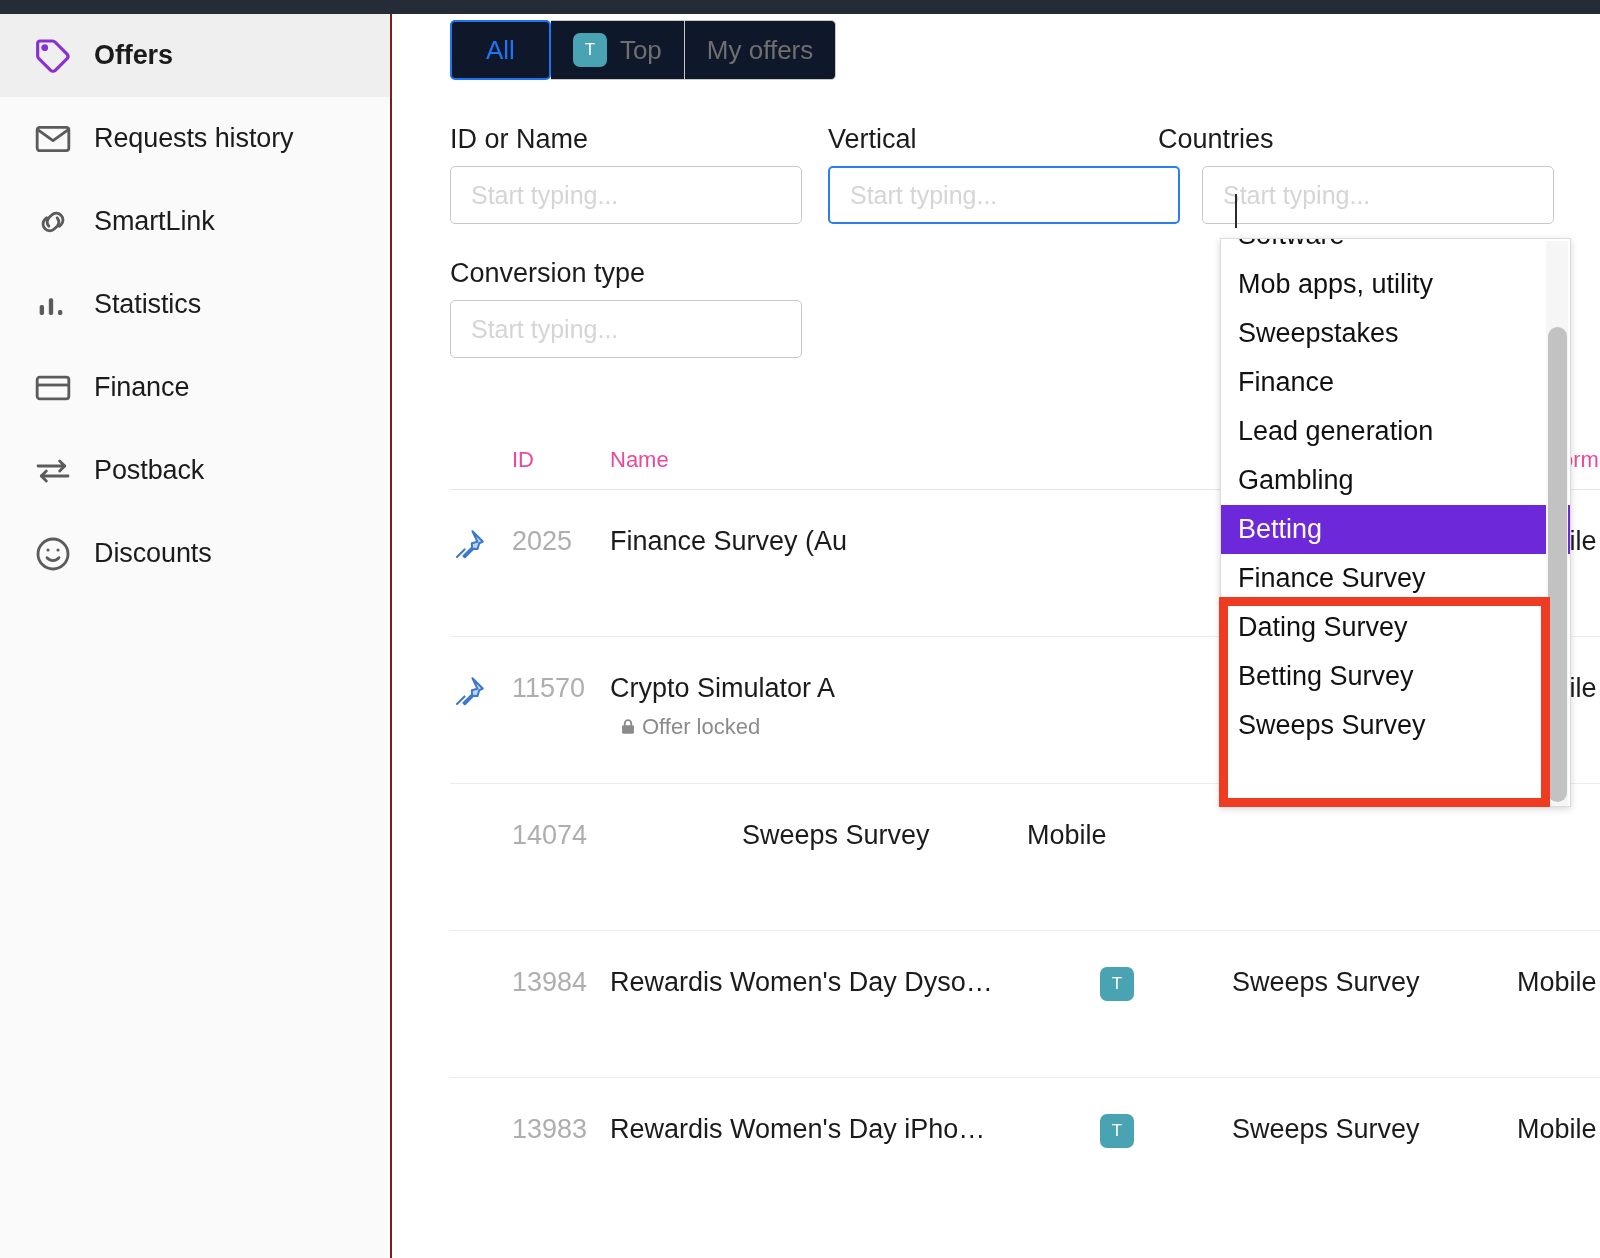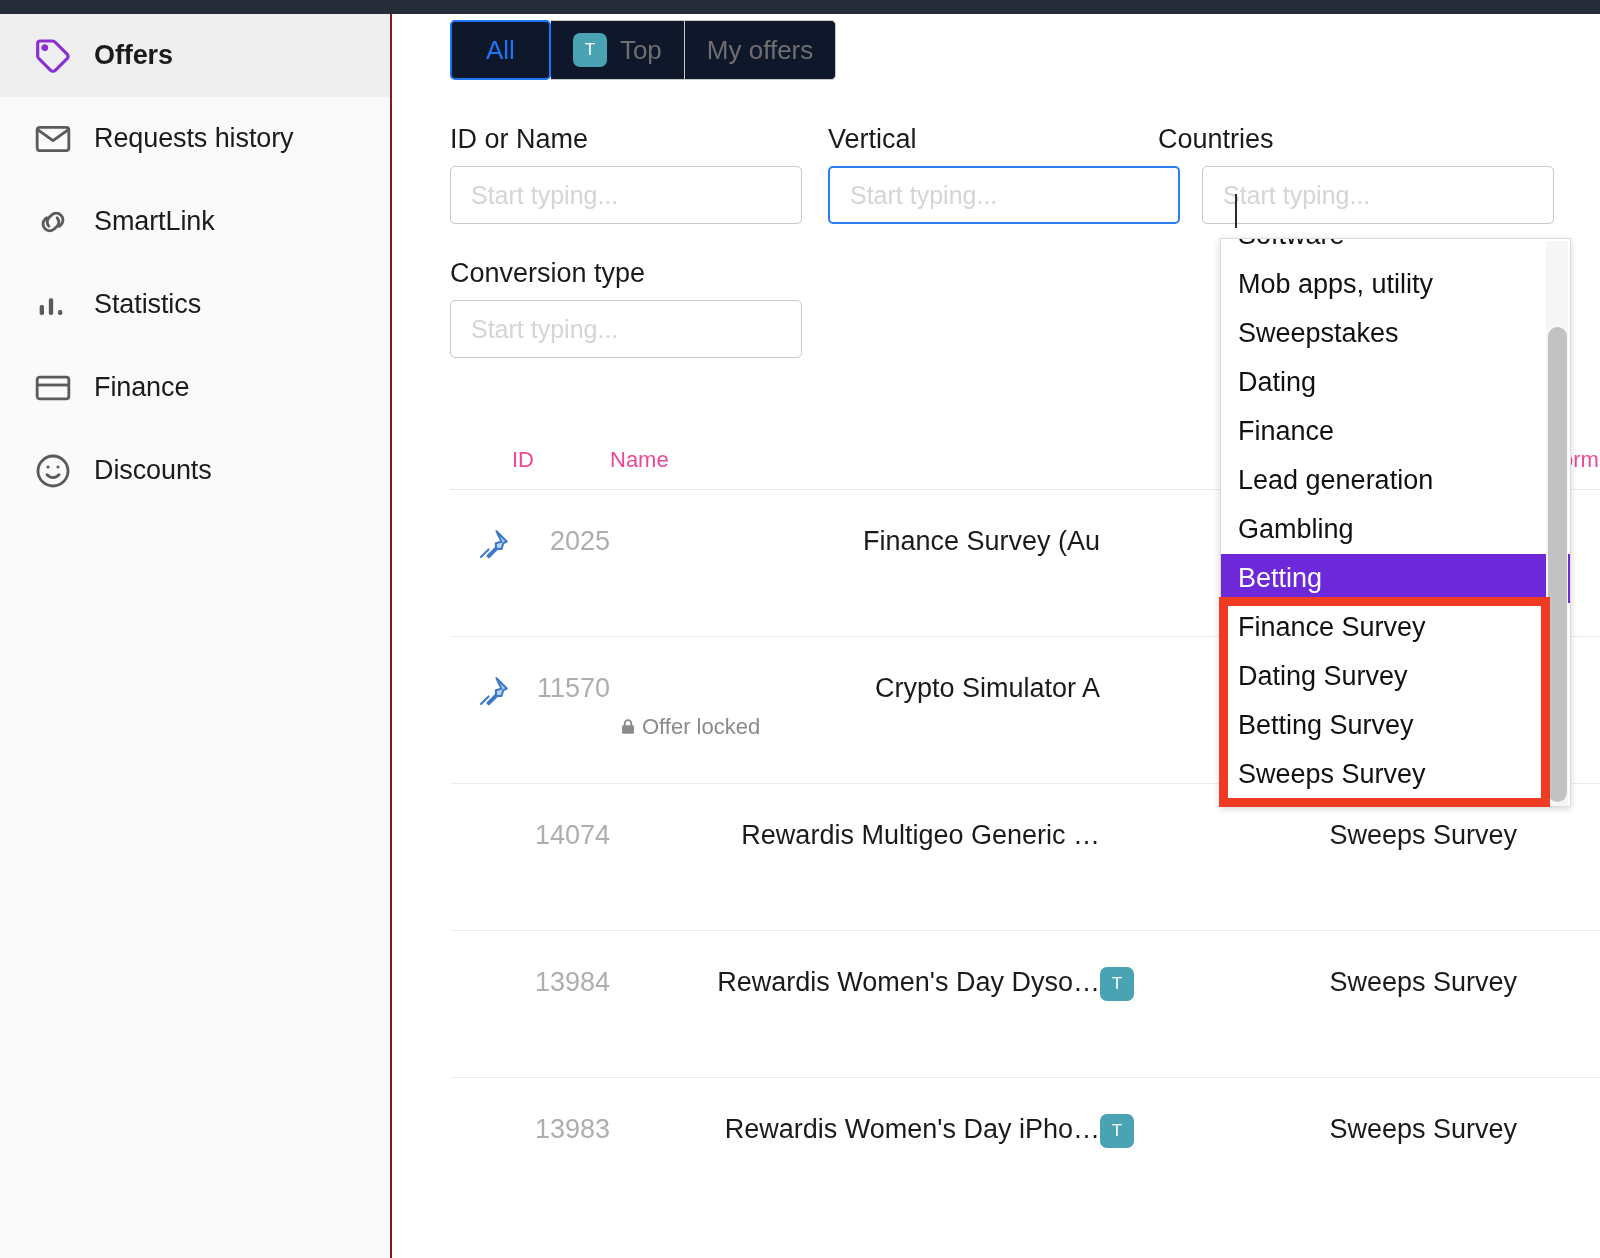--- a/index.html
+++ b/index.html
@@ -149,21 +149,21 @@
   .c-vert  { width: 285px; flex: 0 0 285px; }
   .c-plat  { width: 180px; flex: 0 0 180px; }
 
   .trow {
     display: flex;
     min-height: 147px;
     padding-top: 36px;
     border-bottom: 1px solid #ededed;
   }
   .trow:last-child { border-bottom: none; }
-  .cell { font-size: 27px; color: #1b1b1b; text-align: right; }
+  .cell { font-size: 27px; color: #1b1b1b; }
   .cell.id { color: #aeaeae; }
   .name-wrap { display: flex; flex-direction: column; gap: 10px; }
   .locked {
     display: flex; align-items: center; gap: 4px;
     font-size: 22px; color: #8b8b8b;
     margin-left: 8px;
   }
 
   
   .dropdown {
@@ -272,20 +272,31 @@
     <div class="nav-item">
       <span class="nav-icon">
         <svg width="40" height="40" viewBox="0 0 24 24" fill="none" stroke="#5b5b5b" stroke-width="1.7" stroke-linejoin="round">
           <rect x="2.5" y="5.5" width="19" height="13" rx="1.6"></rect>
           <path d="M2.5 10.2h19"></path>
         </svg>
       </span>
       <span class="nav-label">Finance</span>
     </div>
 
+    <div class="nav-item">
+      <span class="nav-icon">
+        <svg width="40" height="40" viewBox="0 0 24 24" fill="none" stroke="#5b5b5b" stroke-width="1.7" stroke-linecap="round" stroke-linejoin="round">
+          <path d="M3 9h16"></path>
+            <path d="M16 6l3 3-3 3"></path>
+          <path d="M21 15H5"></path>
+            <path d="M8 12l-3 3 3 3"></path>
+        </svg>
+      </span>
+      <span class="nav-label">Postback</span>
+    </div>
 
     <div class="nav-item">
       <span class="nav-icon">
         <svg width="40" height="40" viewBox="0 0 24 24" fill="none" stroke="#5b5b5b" stroke-width="1.7" stroke-linecap="round">
           <circle cx="12" cy="12" r="9"></circle>
           <path d="M8.4 14.2a4.6 4.6 0 0 0 7.2 0"></path>
           <circle cx="9" cy="9.6" r="0.95" fill="#5b5b5b" stroke="none"></circle>
           <circle cx="15" cy="9.6" r="0.95" fill="#5b5b5b" stroke="none"></circle>
         </svg>
       </span>
@@ -368,25 +379,20 @@
           </div>
         </div>
         <div class="cell c-flag"></div>
         <div class="cell c-vert">Finance</div>
         <div class="cell c-plat">Mobile</div>
       </div>
 
       <div class="trow">
         <div class="cell c-pin"></div>
         <div class="cell c-id id">14074</div>
-        <div class="cell c-name">
-          <div class="name-wrap">
-            <span>Rewardis Multigeo Generic …</span>
-          </div>
-        </div>
         <div class="cell c-flag"></div>
         <div class="cell c-vert">Sweeps Survey</div>
         <div class="cell c-plat">Mobile</div>
       </div>
 
       <div class="trow">
         <div class="cell c-pin"></div>
         <div class="cell c-id id">13984</div>
         <div class="cell c-name">
           <div class="name-wrap">
@@ -414,21 +420,20 @@
         <div class="cell c-vert">Sweeps Survey</div>
         <div class="cell c-plat">Mobile</div>
       </div>
     </div>
 
     <div class="dropdown">
       <div class="dd-scroll">
         <div class="dd-item">Software</div>
         <div class="dd-item">Mob apps, utility</div>
         <div class="dd-item">Sweepstakes</div>
-        <div class="dd-item">Dating</div>
         <div class="dd-item">Finance</div>
         <div class="dd-item">Lead generation</div>
         <div class="dd-item">Gambling</div>
         <div class="dd-item highlight">Betting</div>
         <div class="dd-item">Finance Survey</div>
         <div class="dd-item">Dating Survey</div>
         <div class="dd-item">Betting Survey</div>
         <div class="dd-item">Sweeps Survey</div>
       </div>
       <div class="dd-track"></div>

